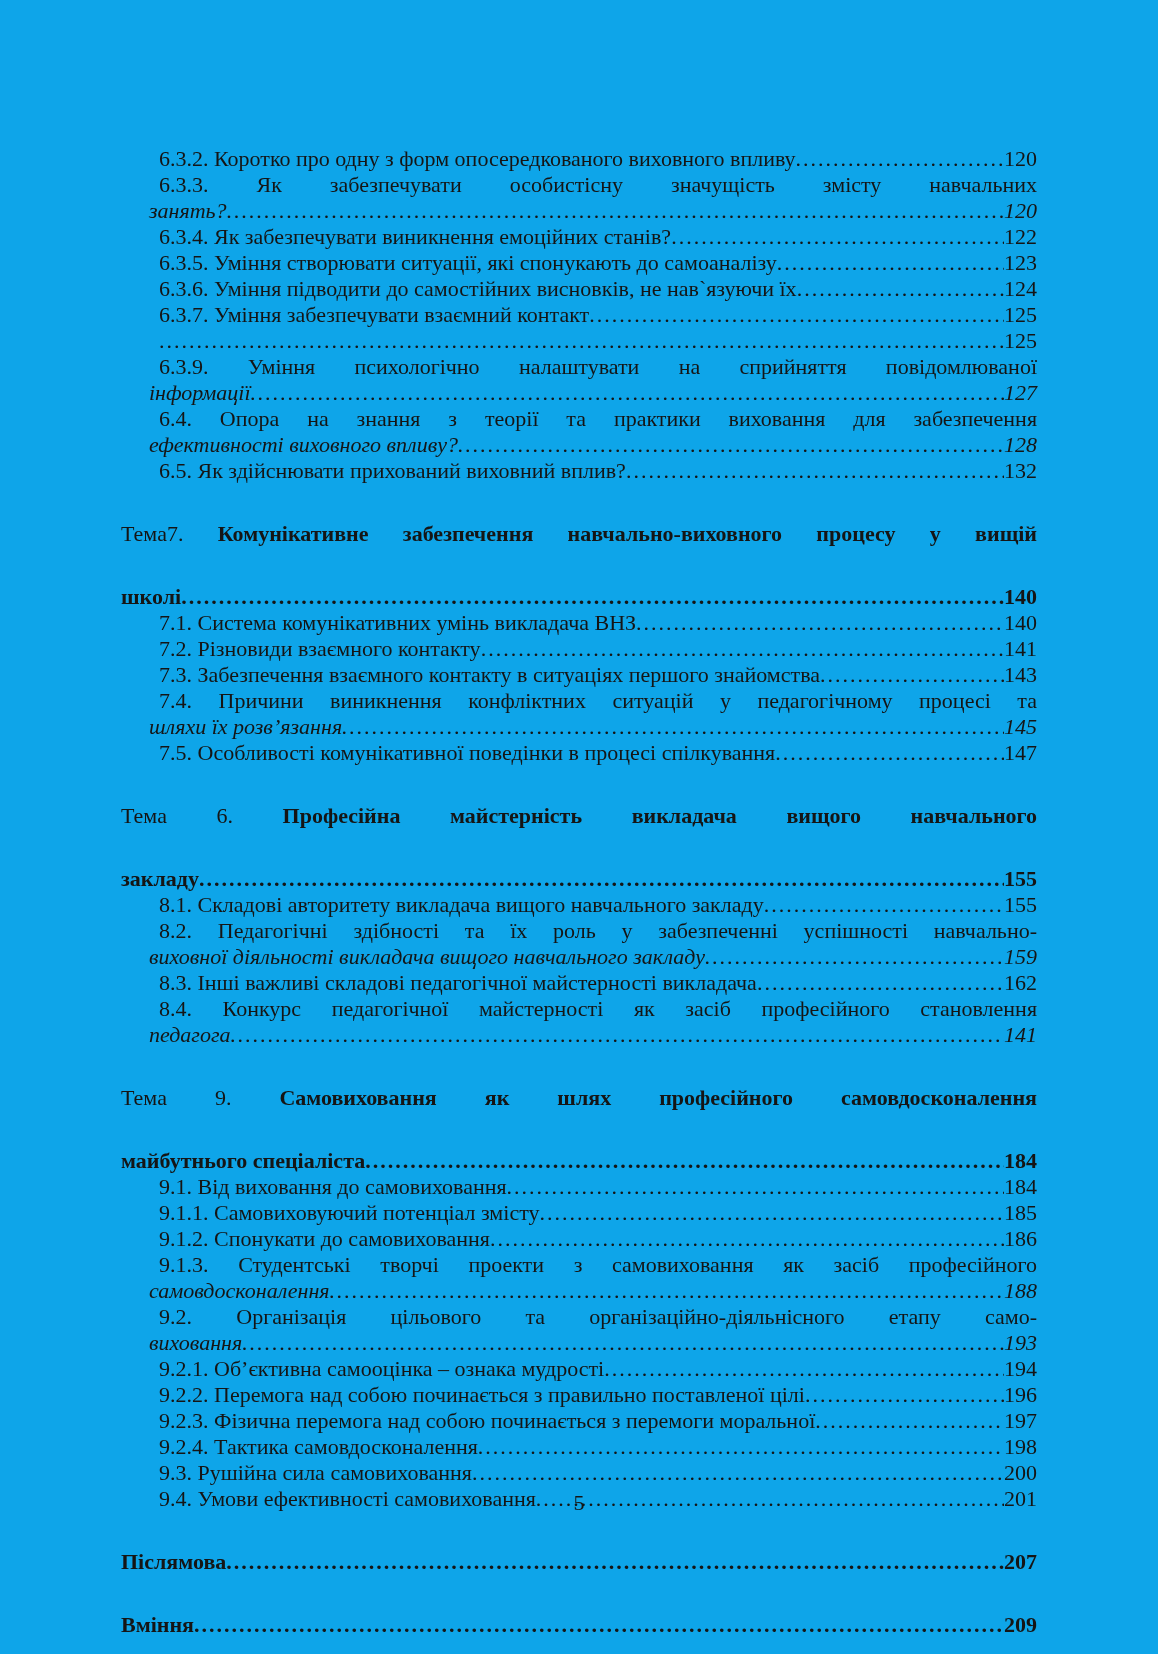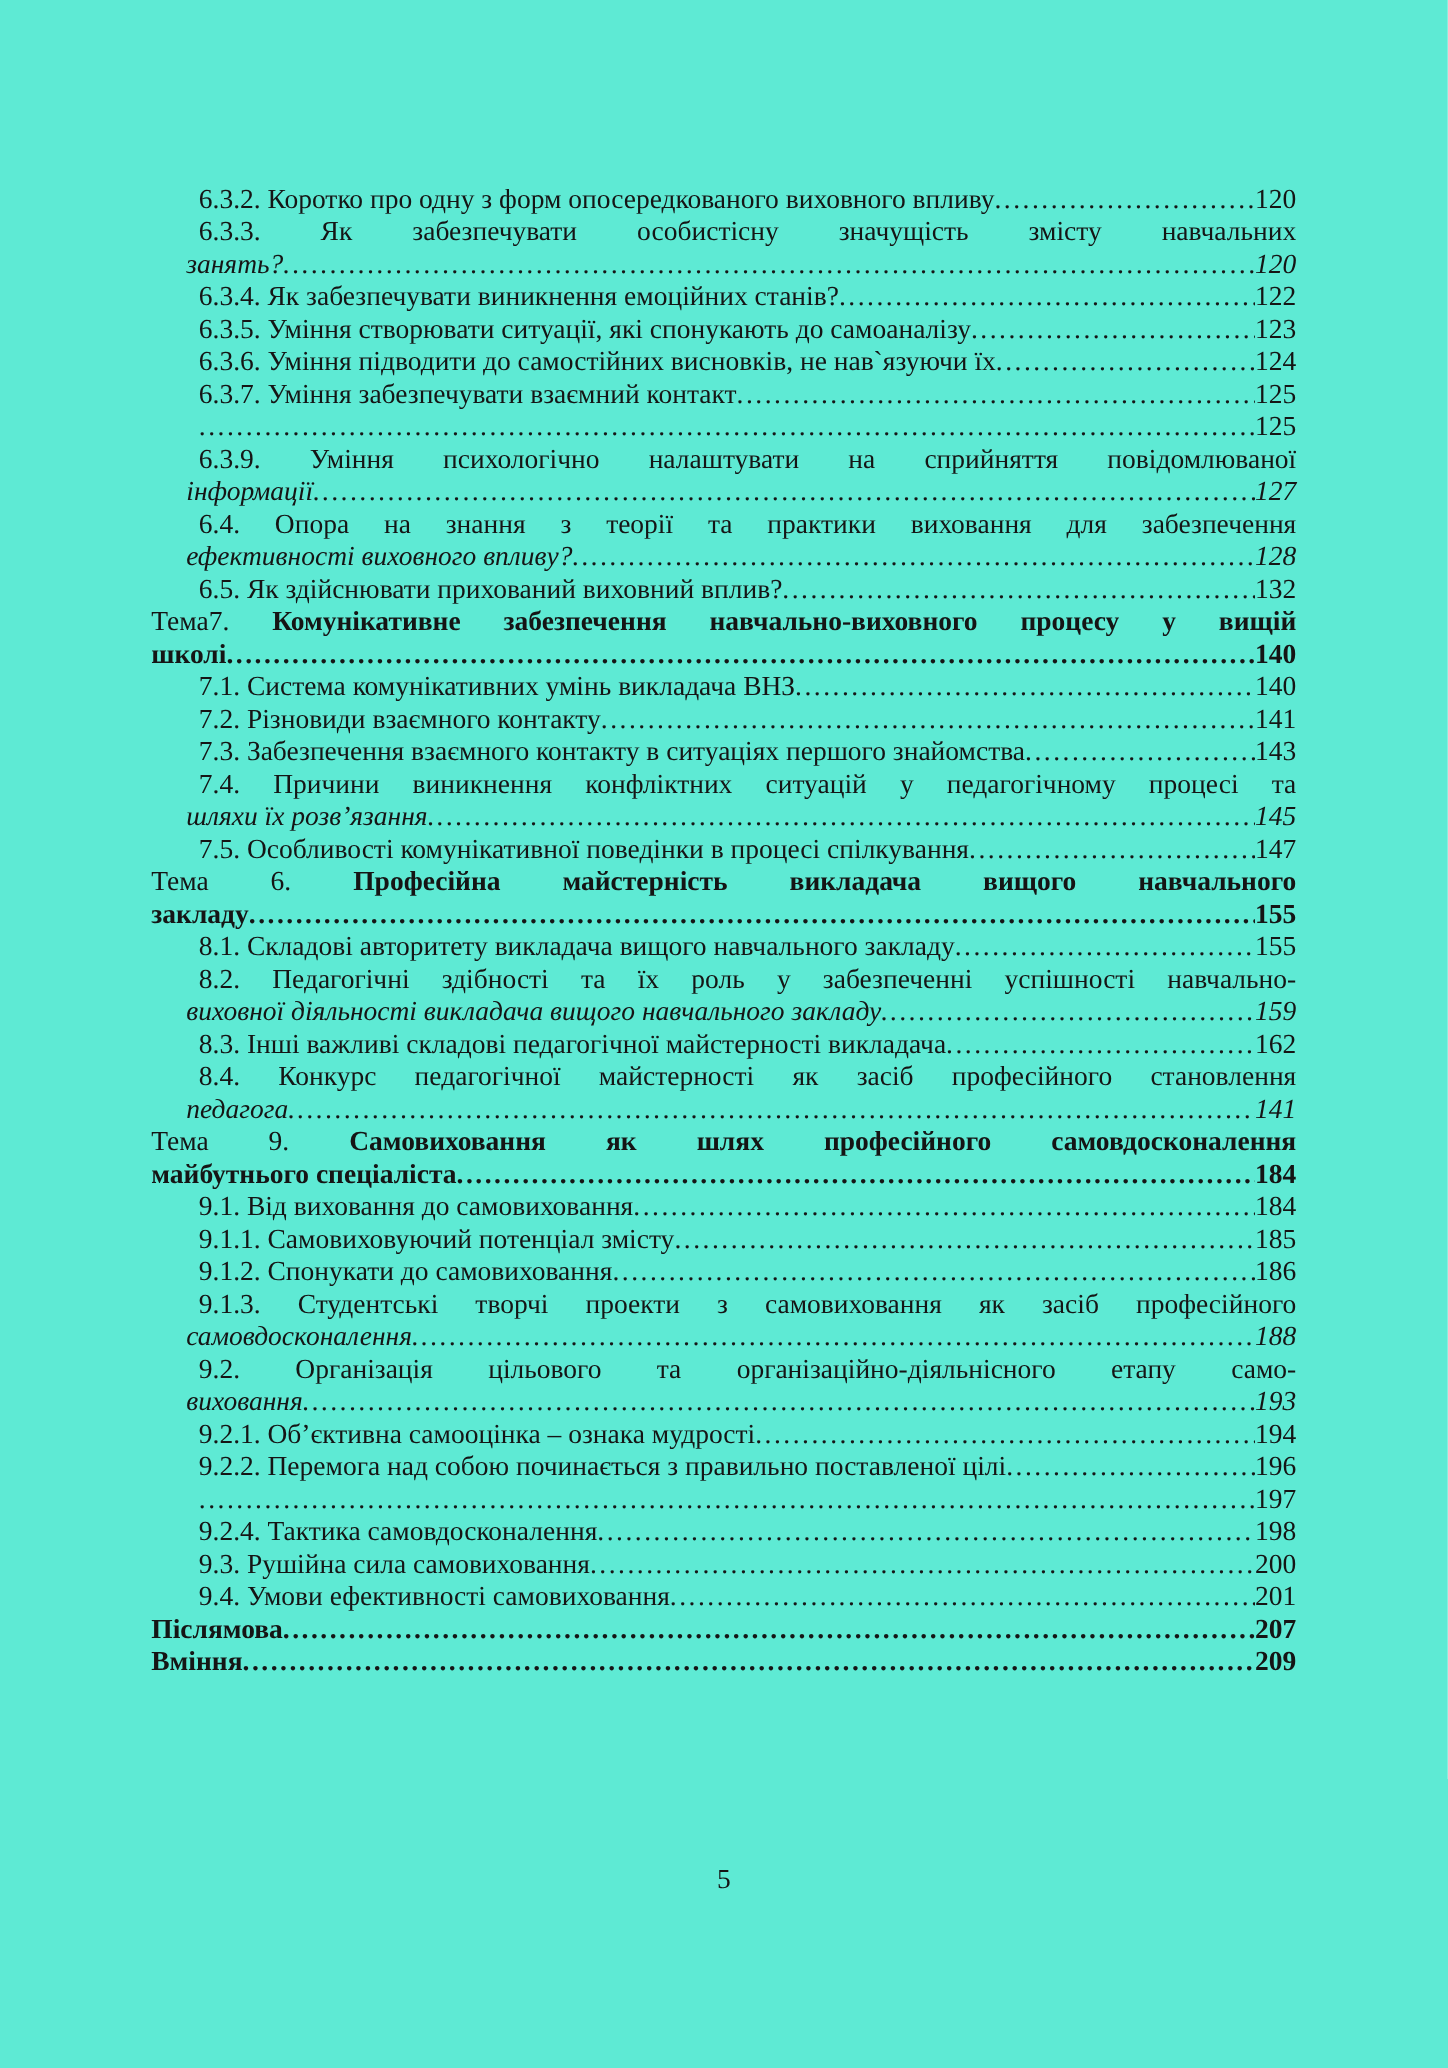--- a/index.html
+++ b/index.html
@@ -3,29 +3,29 @@
 <meta charset="utf-8">
 <title>Зміст — сторінка 5</title>
 <style>
   html,body{margin:0;padding:0;}
   body{
     width:1158px;height:1654px;
     background:#ffffff;
     font-family:"Liberation Serif","DejaVu Serif",serif;
     color:#151515;
   }
-  .page{position:relative;width:1158px;height:1654px;overflow:hidden;background:#5eead4;}
+  .page{position:relative;width:1158px;height:1654px;overflow:hidden;background:#0ea5e9;}
   .toc{
     position:absolute;left:121px;top:146px;width:916px;
     font-size:22px;line-height:26px;
   }
   .line{min-height:26px;}
   .line.first{padding-left:38px;}
   .line.cont{padding-left:28px;font-style:italic;}
-  .line.theme{padding-left:0;}
+  .line.theme{padding-left:0;margin-top:37px;}
   .line.justify{text-align:justify;text-align-last:justify;}
   .line.leader{display:flex;align-items:baseline;}
   .line.leader .txt{white-space:pre;flex:0 0 auto;}
   .line.leader .dots{flex:1 1 auto;overflow:hidden;white-space:nowrap;letter-spacing:2px;}
   .line.leader .pg{flex:0 0 auto;white-space:pre;}
   .b{font-weight:bold;}
   .folio{
     position:absolute;top:1490px;left:0;width:1158px;
     text-align:center;font-size:22px;line-height:26px;
   }
@@ -184,20 +184,21 @@
         <span class="txt"><span>9.2.1. Об’єктивна самооцінка – ознака мудрості</span></span>
         <span class="dots">............................................................................................................................................................................................................................................................................................................</span>
         <span class="pg">194</span>
       </div>
       <div class="line first leader">
         <span class="txt"><span>9.2.2. Перемога над собою починається з правильно поставленої цілі</span></span>
         <span class="dots">............................................................................................................................................................................................................................................................................................................</span>
         <span class="pg">196</span>
       </div>
       <div class="line first leader">
+        <span class="txt"><span>9.2.3. Фізична перемога над собою починається з перемоги моральної</span></span>
         <span class="dots">............................................................................................................................................................................................................................................................................................................</span>
         <span class="pg">197</span>
       </div>
       <div class="line first leader">
         <span class="txt"><span>9.2.4. Тактика самовдосконалення</span></span>
         <span class="dots">............................................................................................................................................................................................................................................................................................................</span>
         <span class="pg">198</span>
       </div>
       <div class="line first leader">
         <span class="txt"><span>9.3. Рушійна сила самовиховання</span></span>

